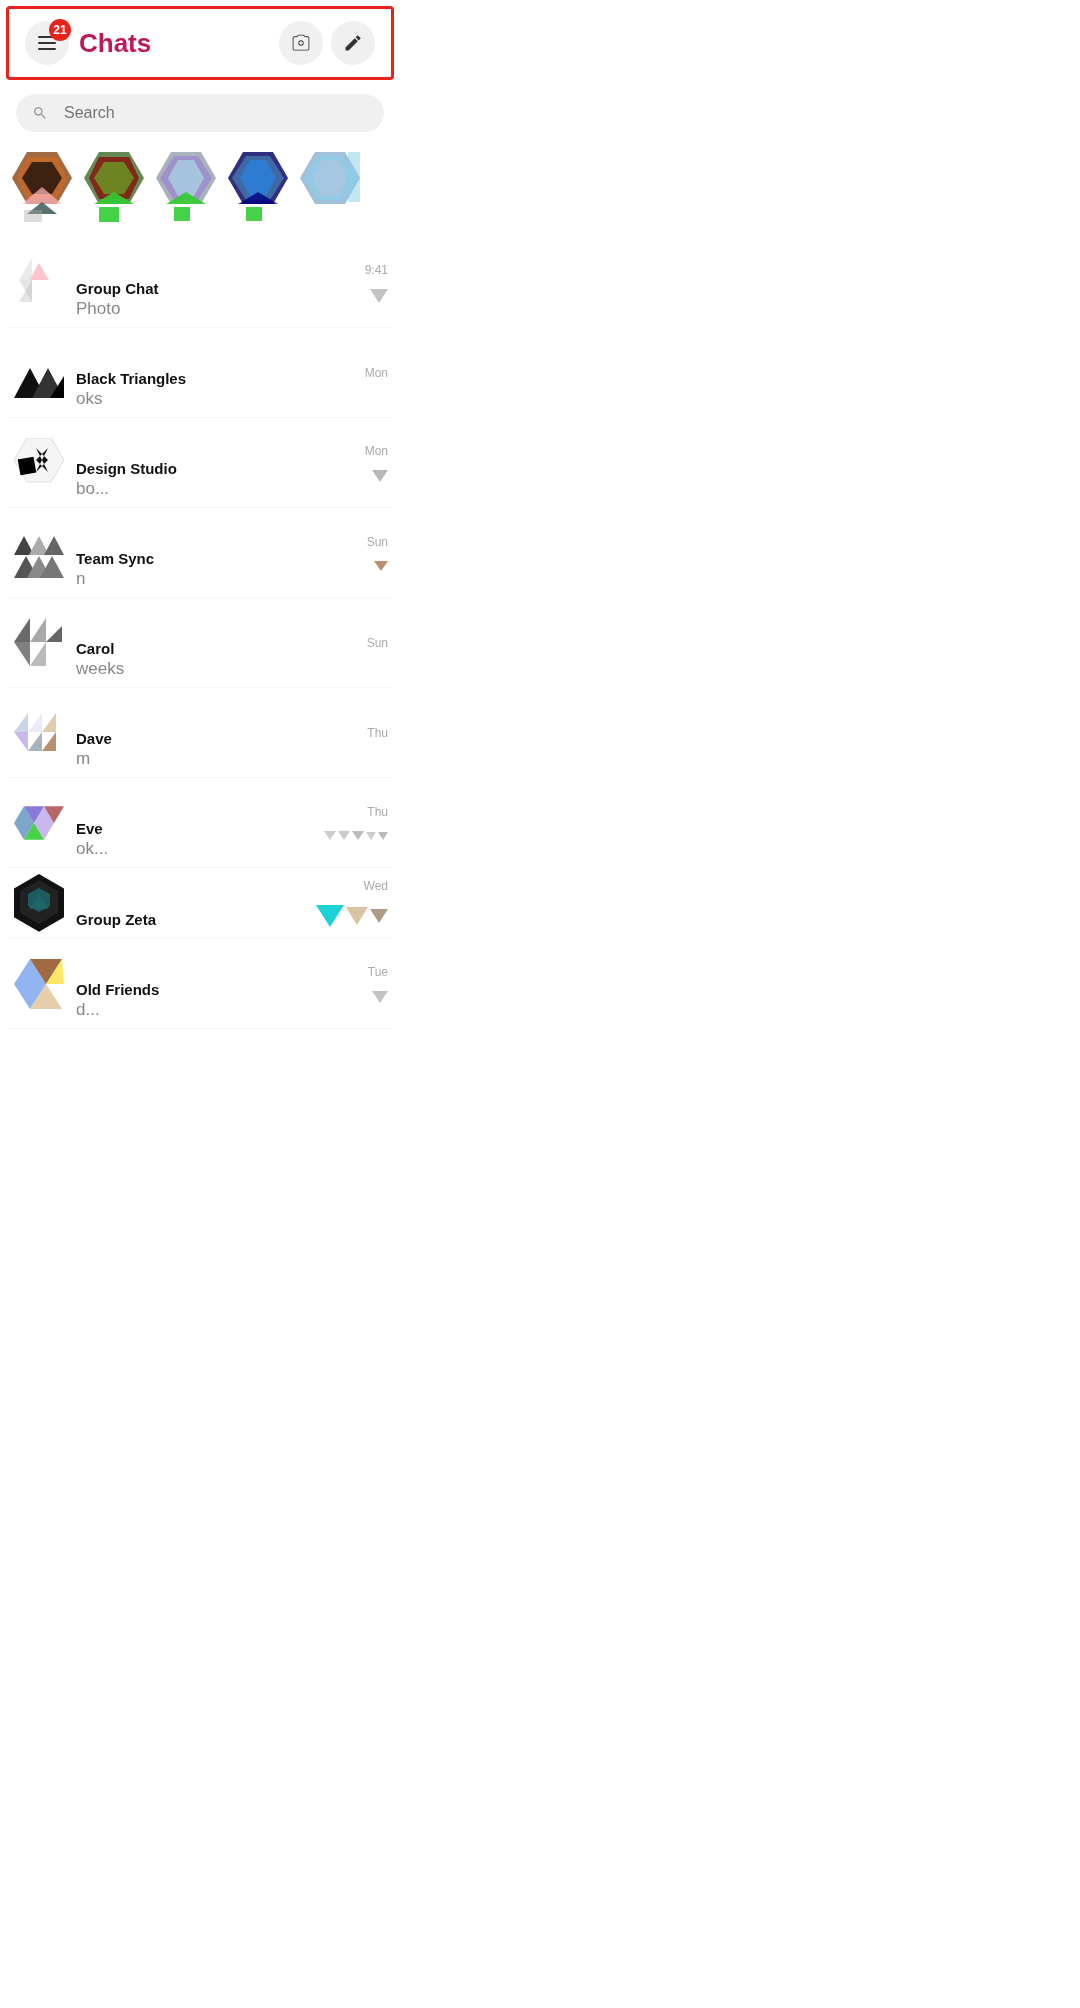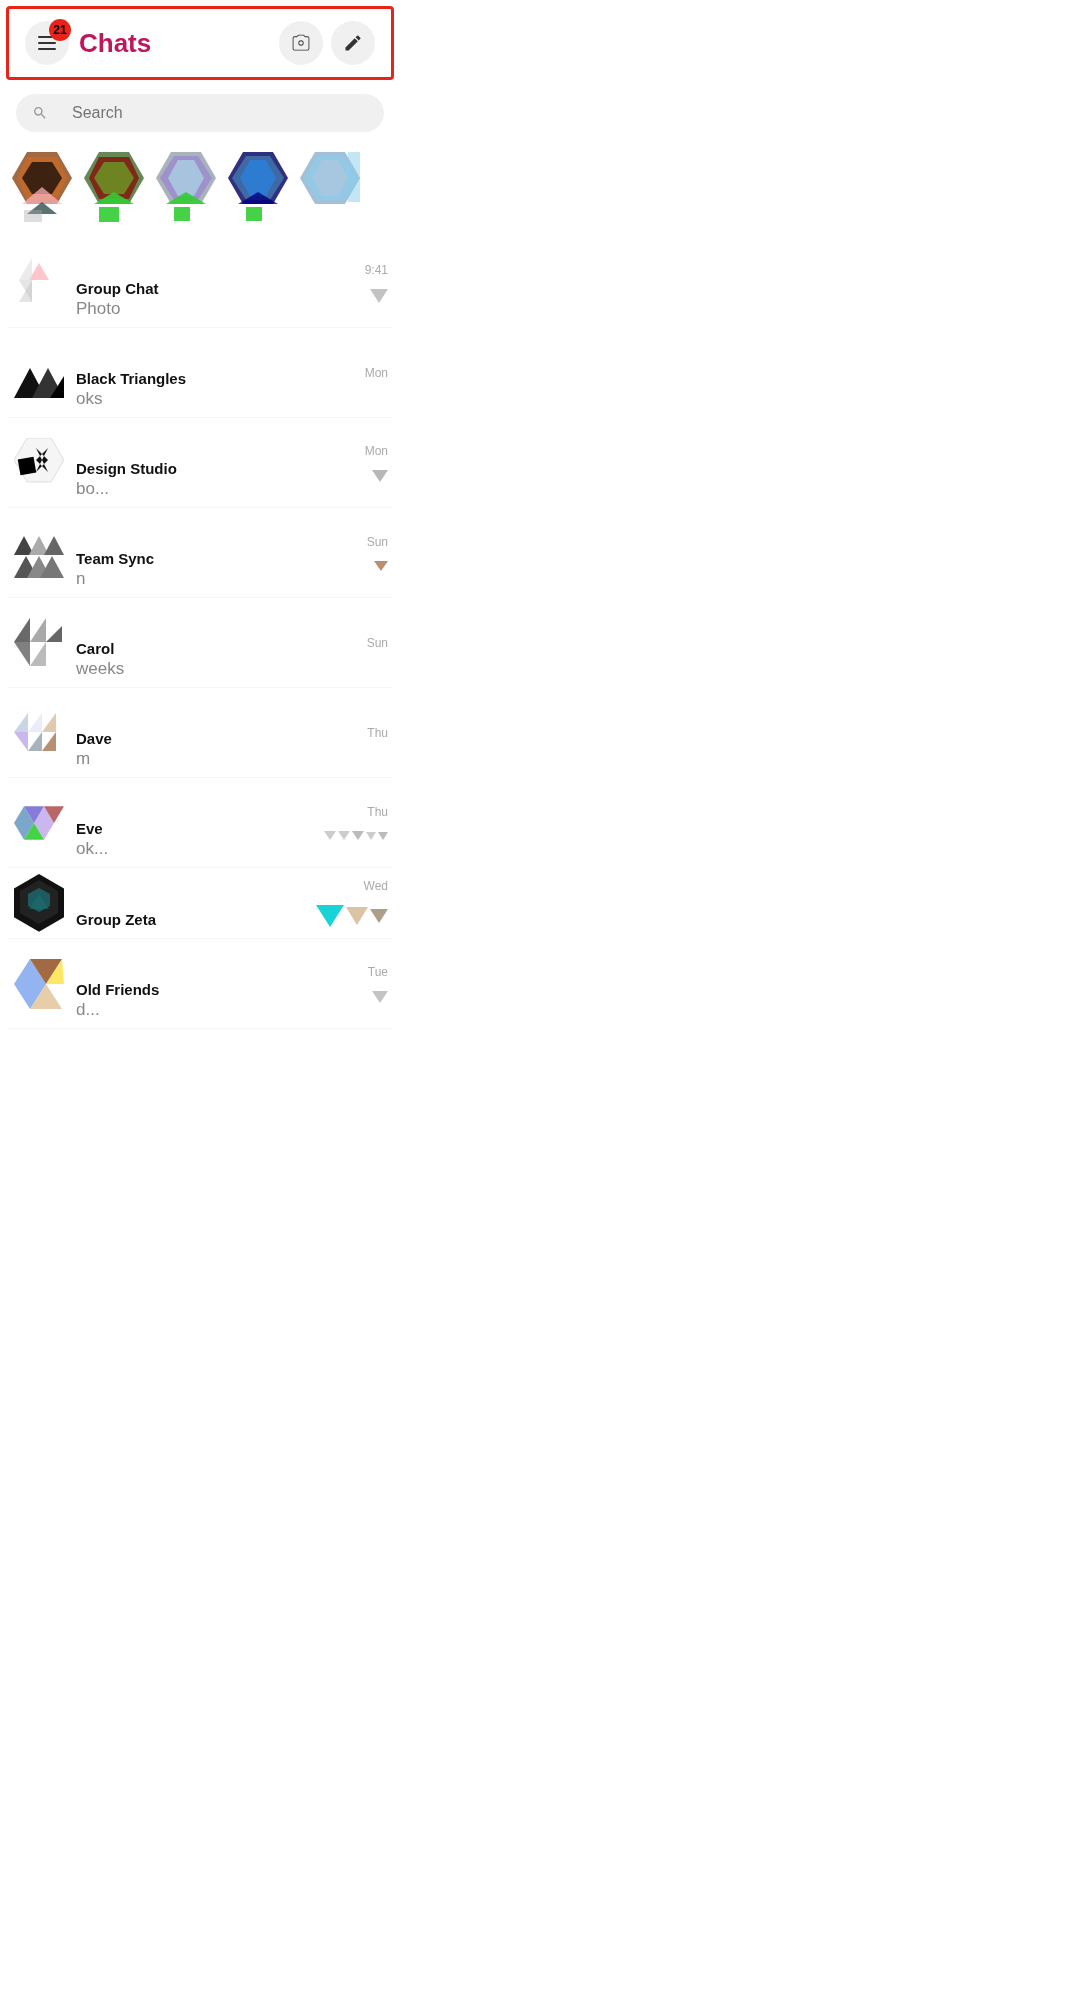--- a/index.html
+++ b/index.html
@@ -57,21 +57,21 @@
       border-radius: 1px;
     }
 
     .notification-badge {
       position: absolute;
       top: -2px;
       right: -2px;
       width: 22px;
       height: 22px;
       background: #e8241a;
-      color: #000000;
+      color: #ffffff;
       font-size: 12px;
       font-weight: 700;
       border-radius: 50%;
       display: flex;
       align-items: center;
       justify-content: center;
     }
 
     .header-title {
       font-size: 26px;
@@ -106,21 +106,21 @@
     .search-container {
       padding: 8px 16px 12px;
     }
 
     .search-bar {
       display: flex;
       align-items: center;
       background: #f0f0f0;
       border-radius: 24px;
       padding: 10px 16px;
-      gap: 24px;
+      gap: 16px;
     }
 
     .search-bar svg {
       width: 16px;
       height: 16px;
       fill: #999;
       flex-shrink: 0;
     }
 
     .search-input {

